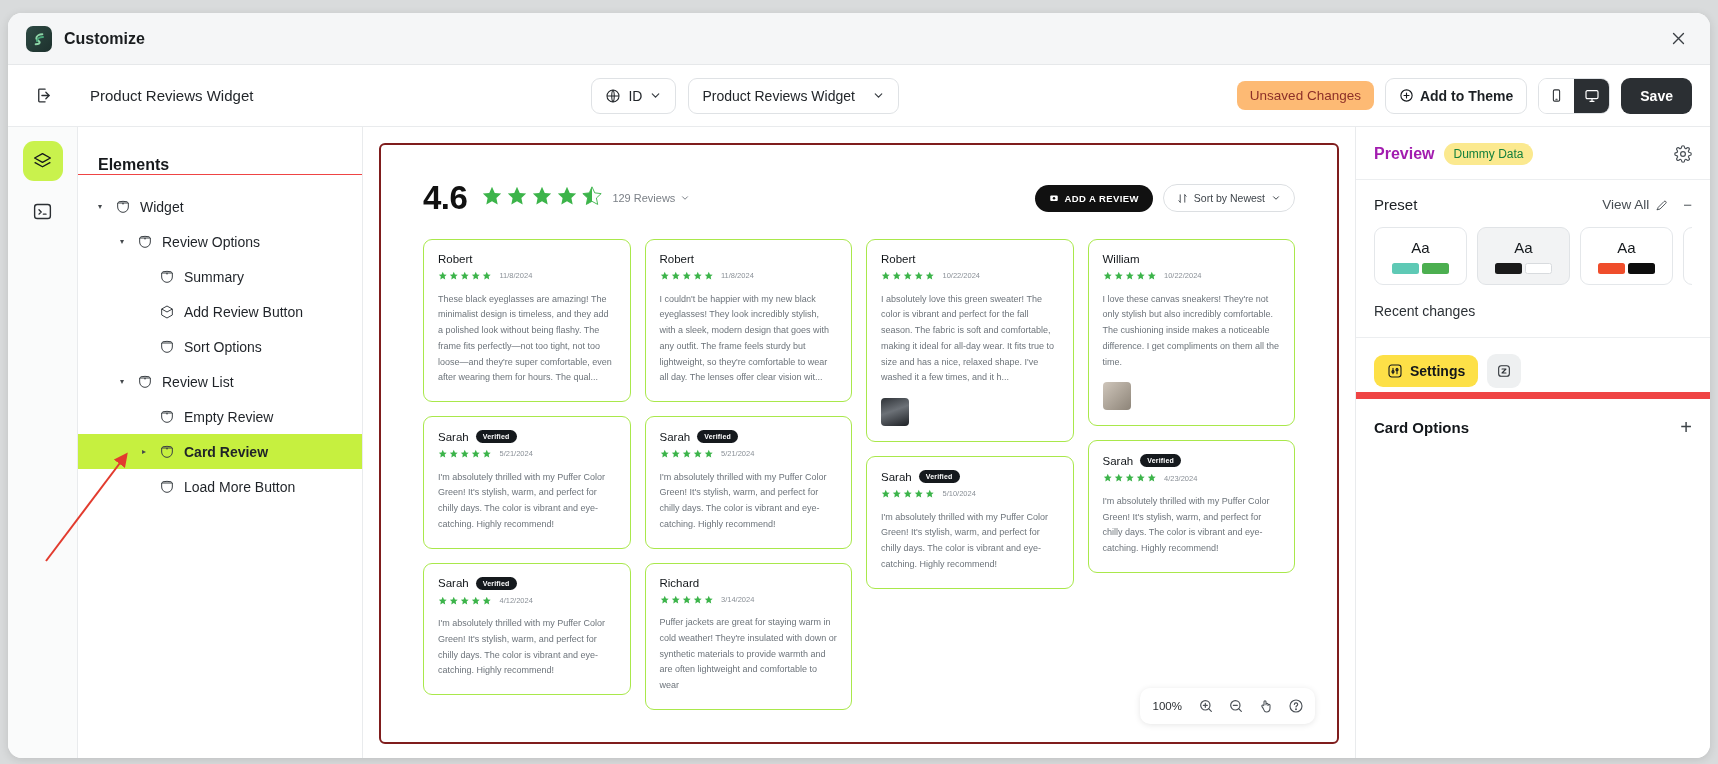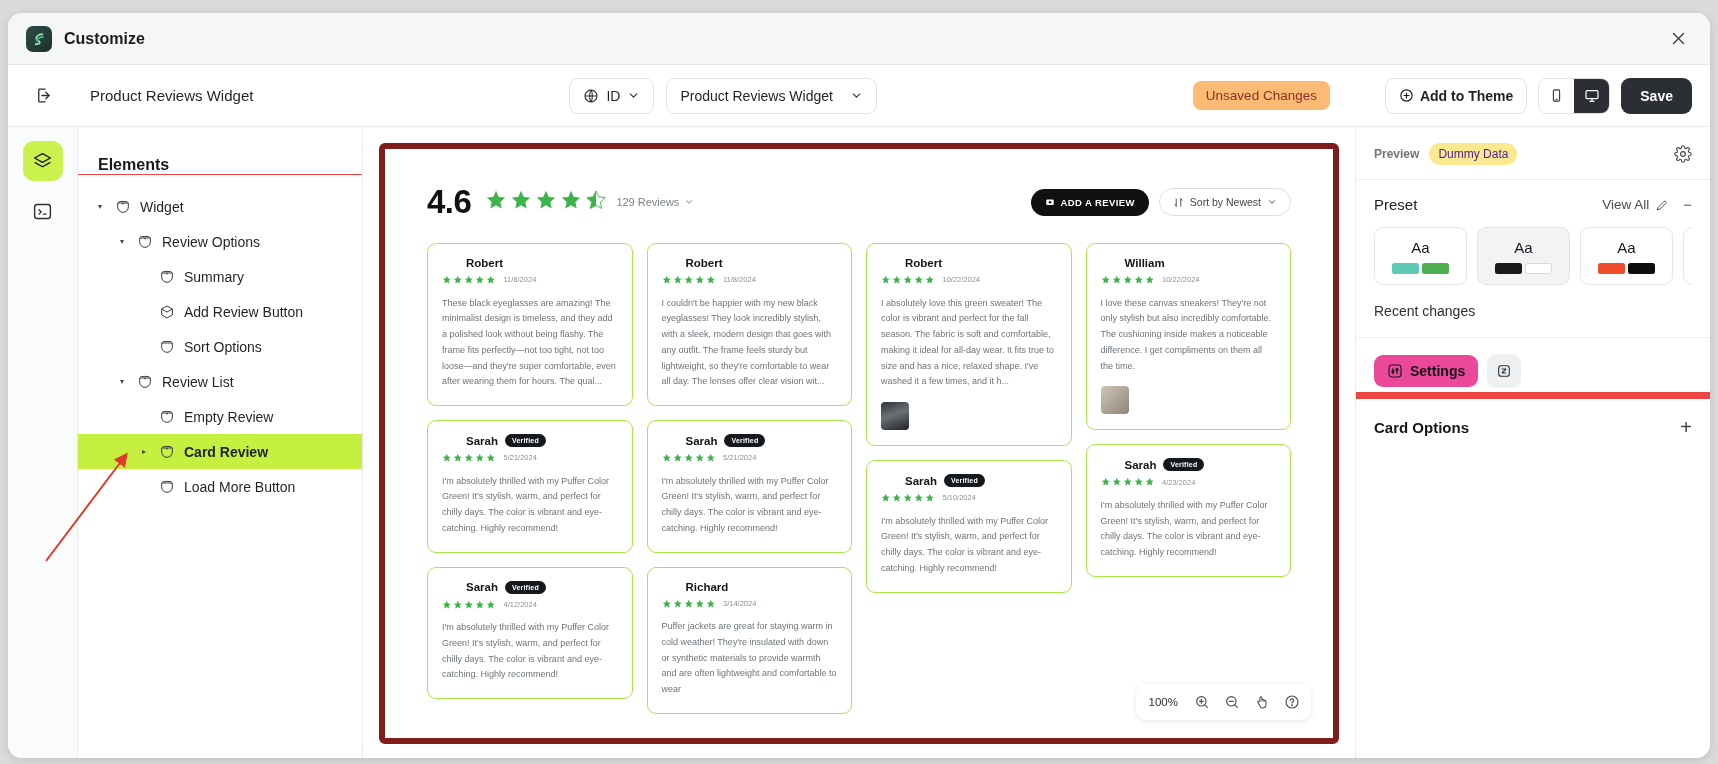--- a/index.html
+++ b/index.html
@@ -67,21 +67,20 @@
     background: #fdba74; color: #8c2f28;
     font-size: 13.5px; font-weight: 500;
     padding: 7px 13px; border-radius: 8px; white-space: nowrap;
   }
   .btn-outline {
     display:flex; align-items:center; gap:6px;
     height: 36px; padding: 0 13px;
     border: 1px solid #dfe2e5; border-radius: 9px;
     background:#fff; font-size: 14px; font-weight:600; color:#1c2024; cursor:pointer;
     white-space: nowrap;
-    margin-left: 44px;
   }
   .seg {
     display: flex; border: 1px solid #dfe2e5; border-radius: 9px; overflow: hidden; height: 36px;
   }
   .seg-btn {
     width: 35px; display:flex; align-items:center; justify-content:center; cursor:pointer;
     background:#fff; color:#2b2f33;
   }
   .seg-btn.active { background:#2b2f33; color:#fff; }
   .btn-dark {
@@ -132,21 +131,21 @@
   .tree-label { white-space: nowrap; }
   .tree-row.selected .tree-label { font-weight: 600; }
 
   
   .canvas {
     flex: 1; min-width: 0; background: #ffffff; position: relative;
     padding: 16px 16px 14px 16px;
   }
   .canvas-inner {
     width: 100%; height: 100%;
-    background:#fff; border: 6px solid #7f1d1d; border-radius: 6px;
+    background:#fff; border: 2px solid #7f1d1d; border-radius: 6px;
     position: relative; overflow: hidden;
   }
   .widget { padding: 34px 42px 10px 42px; }
   .widget-head { display:flex; align-items:center; }
   .score { font-size: 33px; font-weight: 800; color:#111; letter-spacing:-.5px; }
   .stars-big { display:flex; gap:3px; margin-left: 14px; }
   .stars-big svg { width: 22px; height: 22px; }
   .review-count { font-size: 11px; color:#7b8087; margin-left: 9px; display:flex;align-items:center; gap:5px; cursor:pointer;}
   .head-right { margin-left:auto; display:flex; align-items:center; gap:10px; }
   .btn-addreview {
@@ -164,21 +163,21 @@
   .masonry {
     margin-top: 22px;
     column-count: 4; column-gap: 14px;
   }
   .rcard {
     break-inside: avoid; -webkit-column-break-inside: avoid;
     border: 1.5px solid #a9e84b; border-radius: 9px;
     background:#fff; padding: 13px 14px 15px 14px; margin-bottom: 14px;
   }
   .rcard-name-row { display:flex; align-items:center; gap:7px; }
-  .rcard-name { font-size: 11.5px; font-weight: 700; color:#12161a;margin-left:24px; }
+  .rcard-name { font-size: 11.5px; font-weight: 400; color:#12161a; }
   .verified {
     background:#15191d; color:#fff; font-size:7px; font-weight:700;
     padding: 3px 7px; border-radius: 999px; letter-spacing:.2px;
   }
   .rcard-meta { display:flex; align-items:center; gap:8px; margin-top:6px; }
   .stars-sm { display:flex; gap:1.5px; }
   .stars-sm svg { width: 9.5px; height: 9.5px; }
   .rdate { font-size: 7.5px; color:#8a9097; }
   .rtext { margin-top: 11px; font-size: 9px; line-height: 1.75; color:#6d747b; }
   .rphoto {
@@ -204,23 +203,23 @@
   
   .right-panel {
     width: 355px; flex: 0 0 355px;
     background:#fff; border-left: 1px solid #e9ebed;
     display:flex; flex-direction: column;
   }
   .rp-head {
     display:flex; align-items:center; gap:10px;
     padding: 16px 18px 14px 18px; border-bottom: 1px solid #eceef0;
   }
-  .rp-title { font-size: 12px; font-weight: 800; color:#737373; }
+  .rp-title { font-size: 16px; font-weight: 800; color:#a21caf; }
   .badge-dummy {
-    background:#fbe98f; color:#4c1d95; font-size:12px; font-weight:500;
+    background:#fbe98f; color:#15803d; font-size:12px; font-weight:500;
     padding: 4px 9px; border-radius: 11px;
   }
   .rp-gear { margin-left:auto; color:#4b5157; cursor:pointer; display:flex; }
   .rp-sec { padding: 16px 18px 0 18px; }
   .rp-sec-head { display:flex; align-items:center; }
   .rp-sec-title { font-size: 15px; color:#1b1f23; }
   .rp-viewall {
     margin-left:auto; display:flex; align-items:center; gap:6px;
     font-size:13.5px; color:#474d53; cursor:pointer;
   }
@@ -245,21 +244,21 @@
   }
   .select .chev { margin-left:auto; color:#6b7177; }
   .icon-sq {
     width: 40px; height: 40px; border:1px solid #dfe2e5; border-radius: 9px;
     display:flex;align-items:center;justify-content:center; color:#3a4046; cursor:pointer; background:#fff;
   }
   .rp-divider { height:1px; background:#eceef0; margin: 18px 0 0 0; }
   .tabs-row { display:flex; align-items:center; gap:9px; padding: 16px 18px 0 18px; }
   .tab-active {
     display:flex; align-items:center; gap:7px;
-    background:#ec4899; border-radius:9px; padding: 8px 13px;
+    background:#fde047; border-radius:9px; padding: 8px 13px;
     font-size:14px; font-weight:700; color:#12161a; cursor:pointer;
   }
   .tab-plain {
     width: 34px; height: 34px; border-radius: 9px; background:#eef0f1;
     display:flex;align-items:center;justify-content:center; color:#2c3136; cursor:pointer;
   }
   .card-options-row {
     display:flex; align-items:center;
     padding: 18px 18px 0 18px; margin-top: 4px;
     border-top: 7px solid #ef4444; padding-top: 18px;

